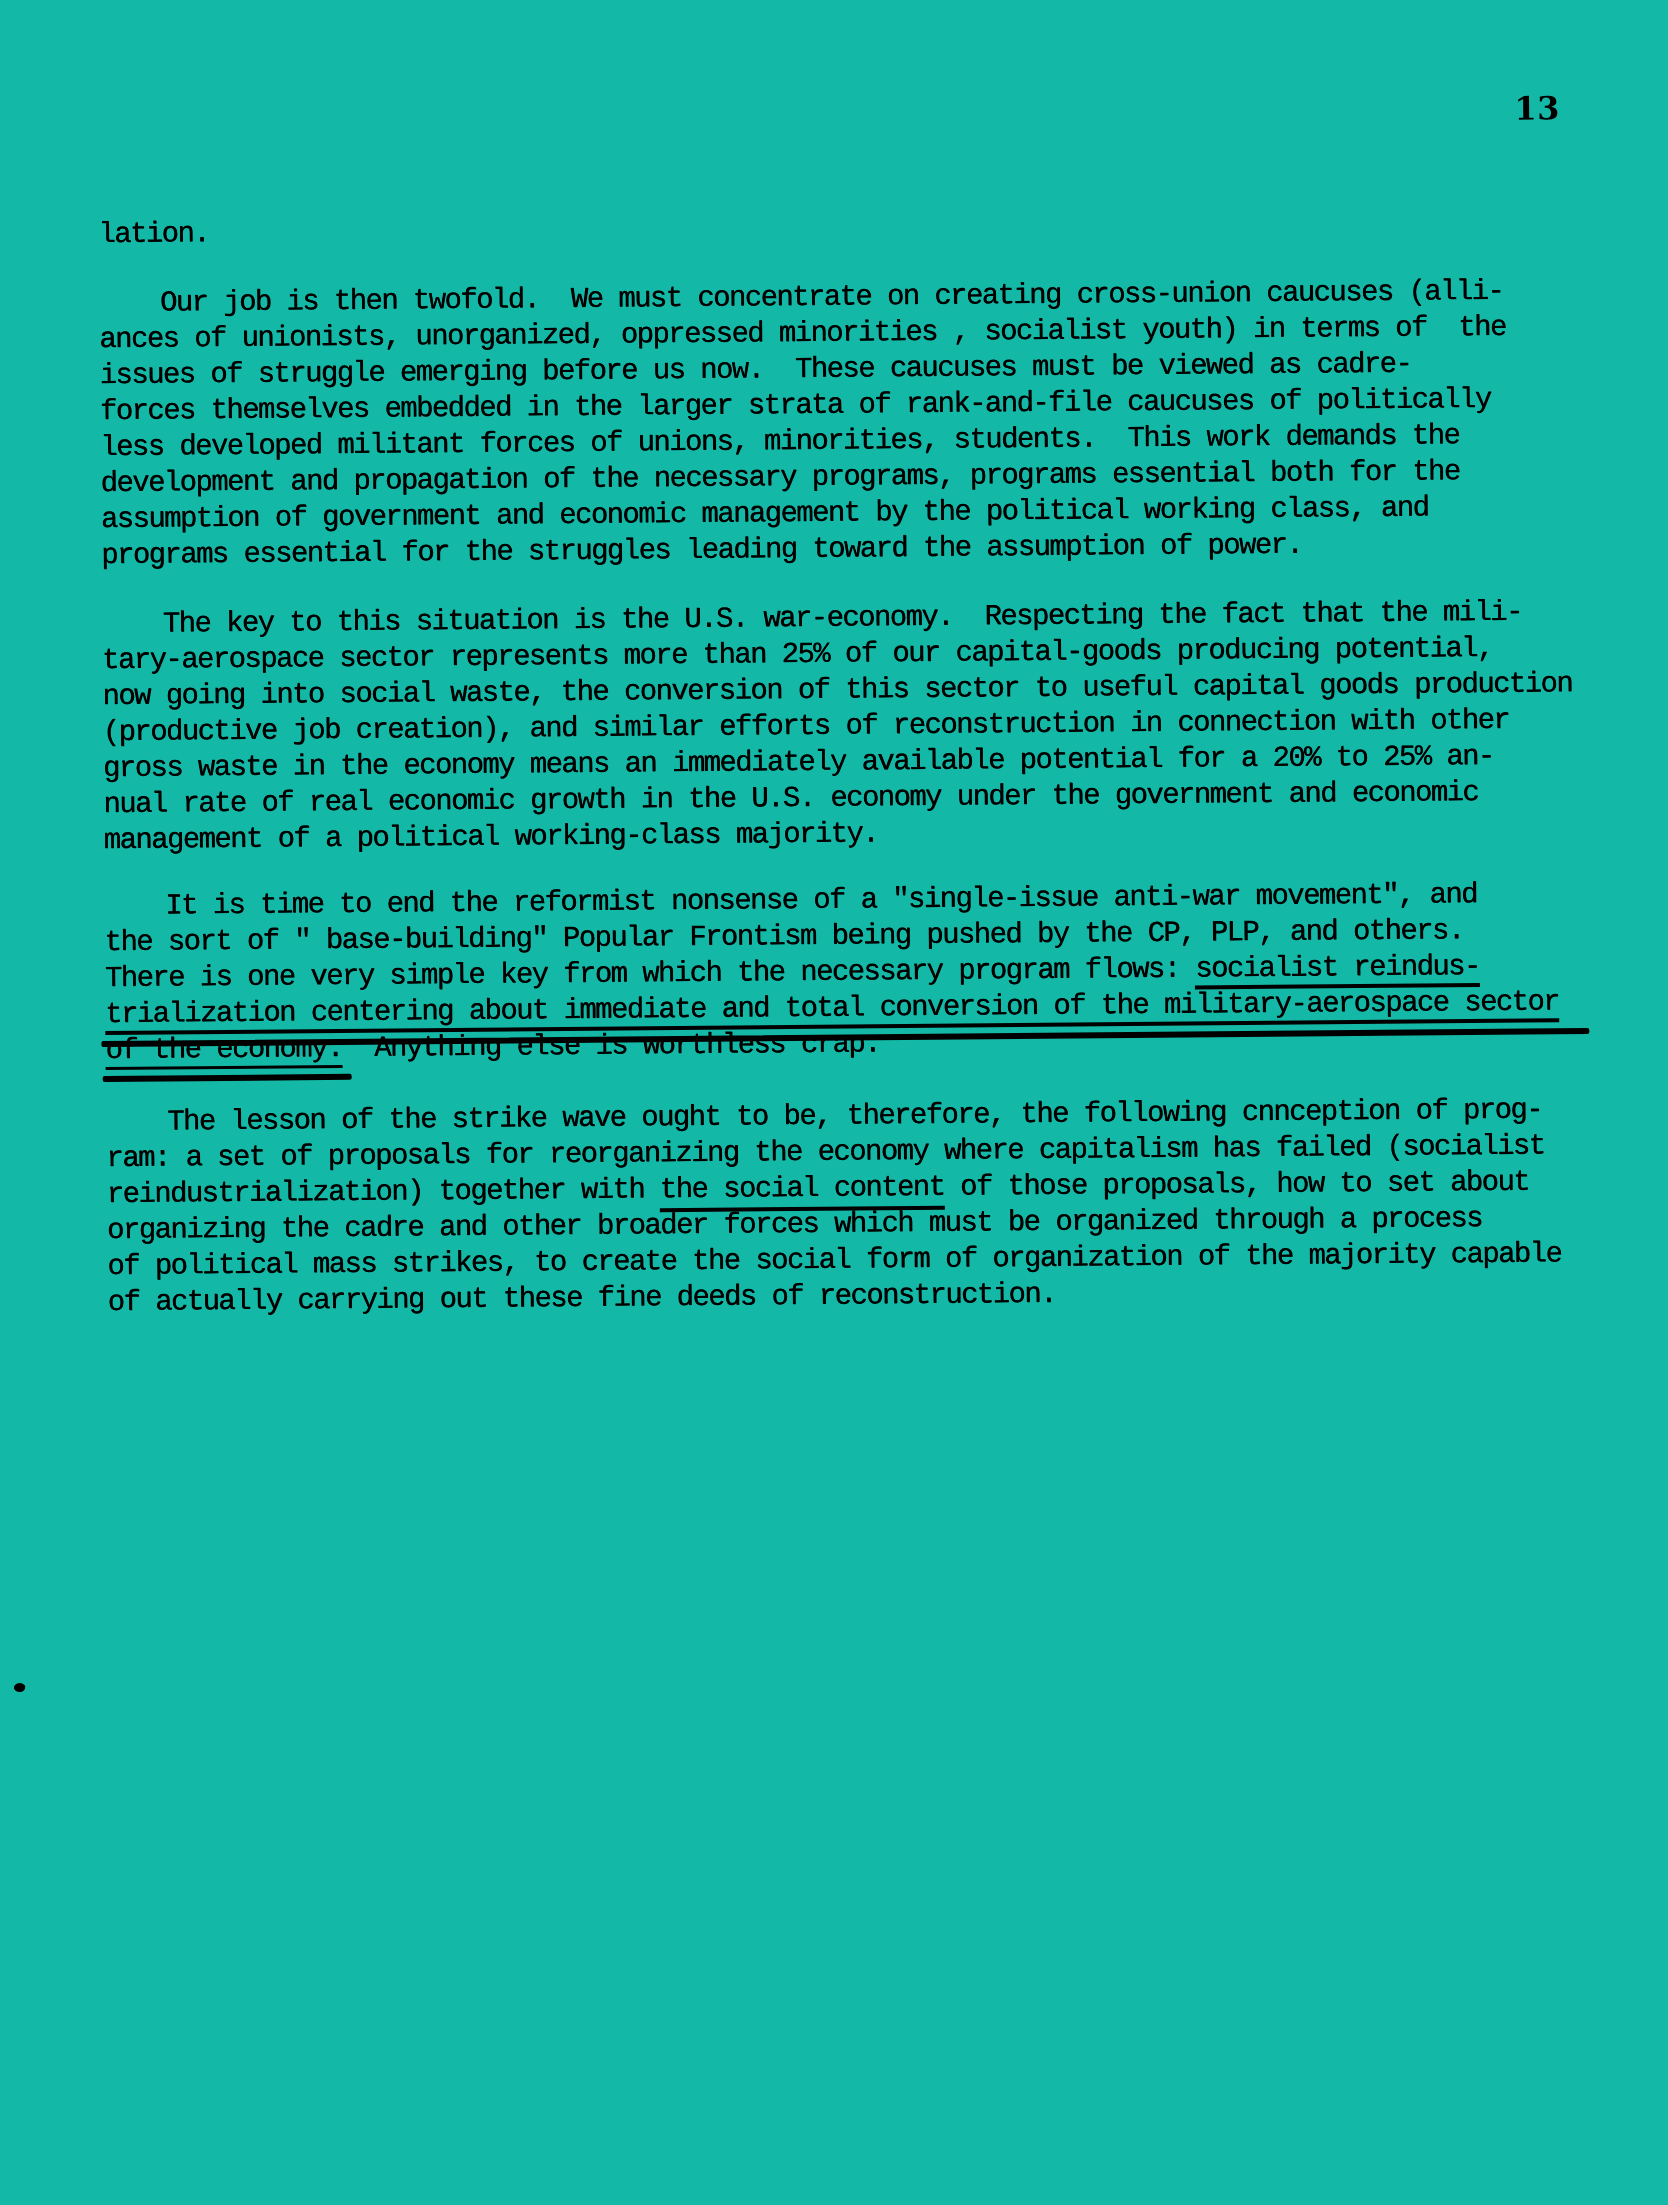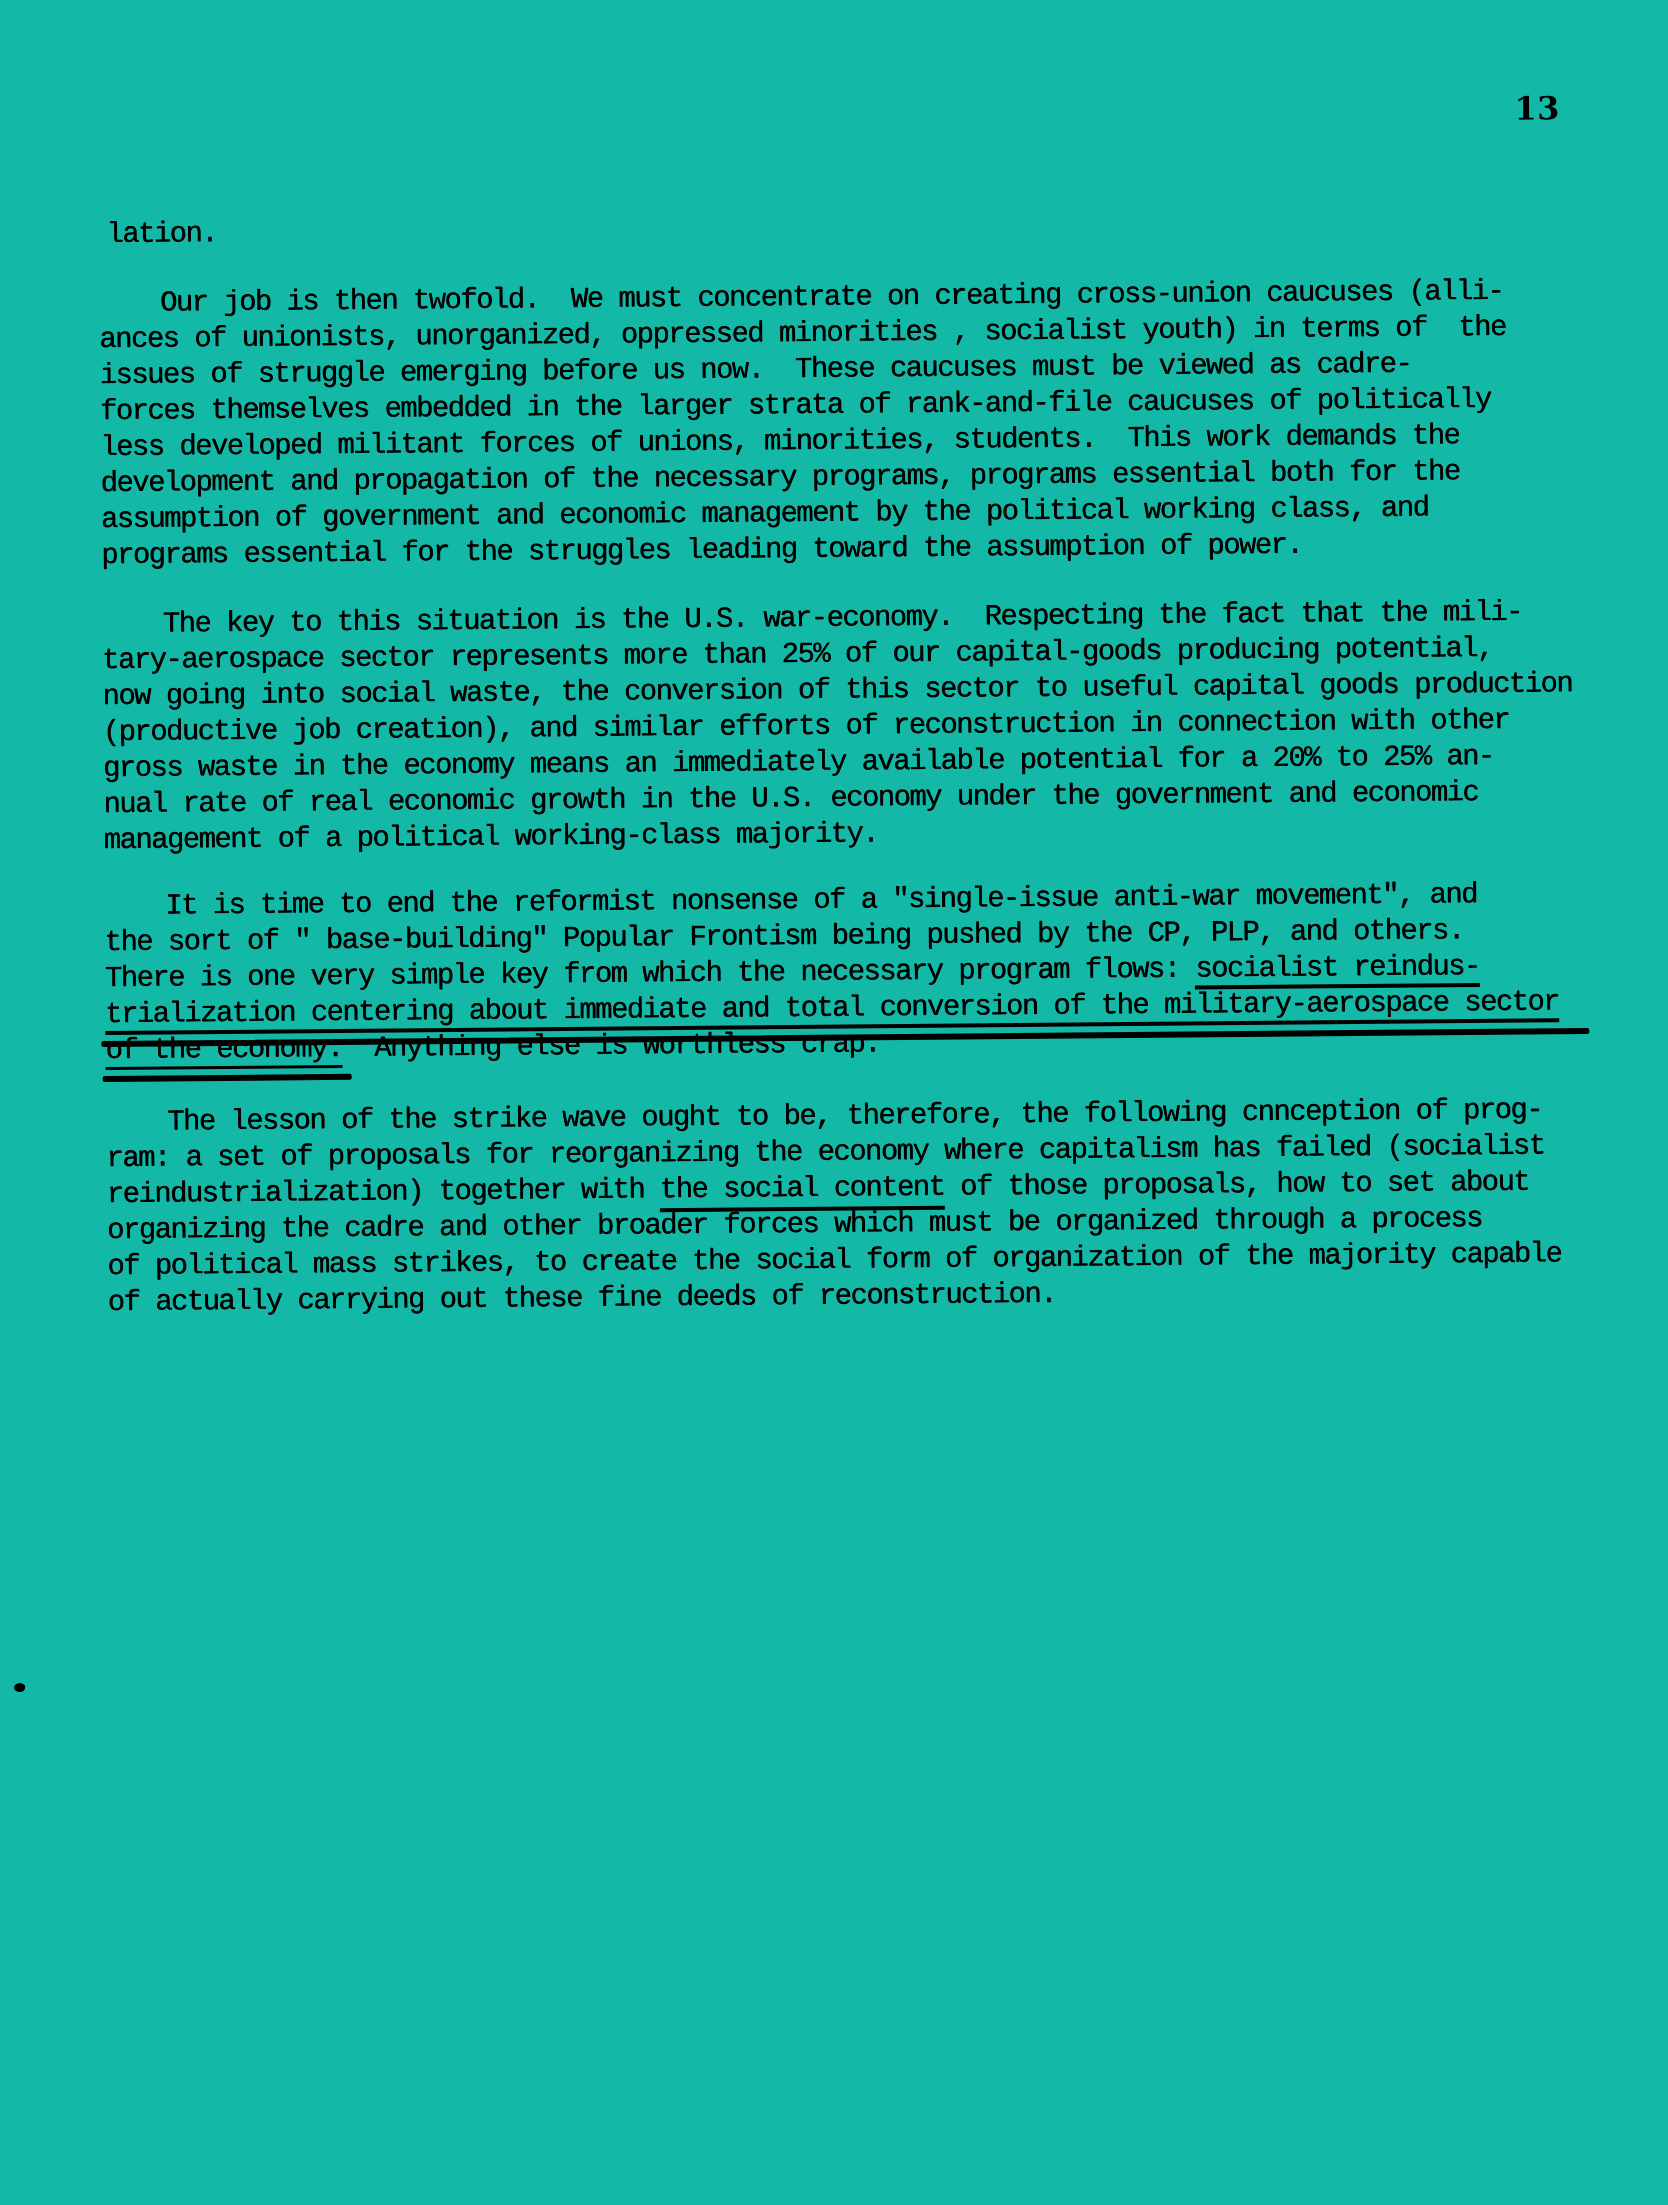--- a/index.html
+++ b/index.html
@@ -8,21 +8,21 @@
     overflow:hidden;color:#000;
     font-family:"Liberation Mono","DejaVu Sans Mono",monospace;
   }
   .tilt{position:absolute;left:0;top:0;width:1669px;height:2205px;
     transform:rotate(-0.5deg);transform-origin:103px 769px;}
   .line{height:36px;line-height:36px;font-size:29px;letter-spacing:-1.6px;
     white-space:pre;text-shadow:0.4px 0.3px 0 #000;}
   .line span{white-space:pre;}
   .ind{text-indent:61px;}
   .para{position:absolute;left:103px;width:1544px;}
-  .cont{position:absolute;left:111px;top:217px;}
+  .cont{position:absolute;left:103px;top:217px;}
   .pageno{position:absolute;left:1520px;top:105px;
     font-family:"DejaVu Serif","Liberation Serif",serif;
     font-weight:bold;font-size:32px;line-height:32px;letter-spacing:0.7px;}
   .u7{border-bottom:4.9px solid #000;}
   .u6{border-bottom:4.2px solid #000;}
   .u5{border-bottom:3.5px solid #000;}
   .upad{padding-bottom:2.1px;}
   .bar{position:absolute;background:#000;border-radius:2.1px;}
   .bar-a{left:-4.2px;top:152px;width:1488px;height:6.3px;}
   .bar-b{left:-2.8px;top:187px;width:249px;height:6.3px;}

